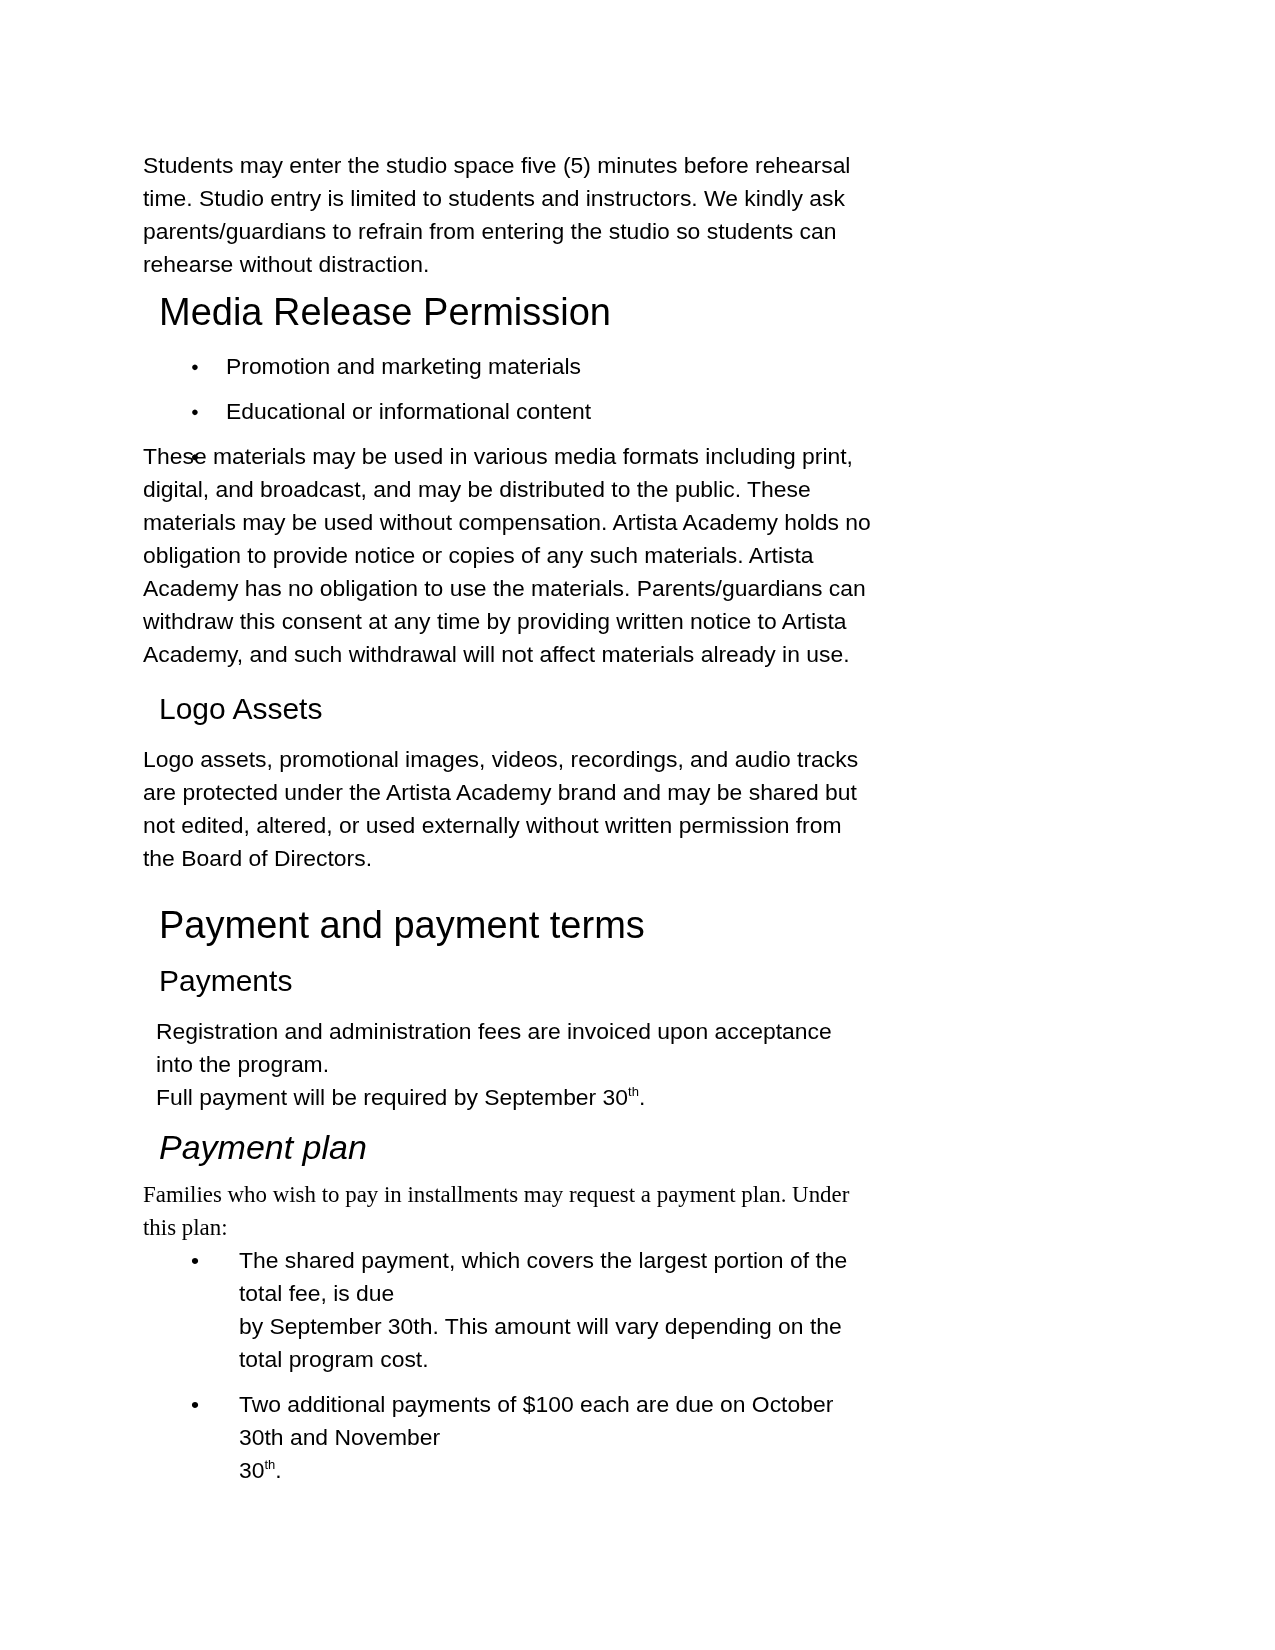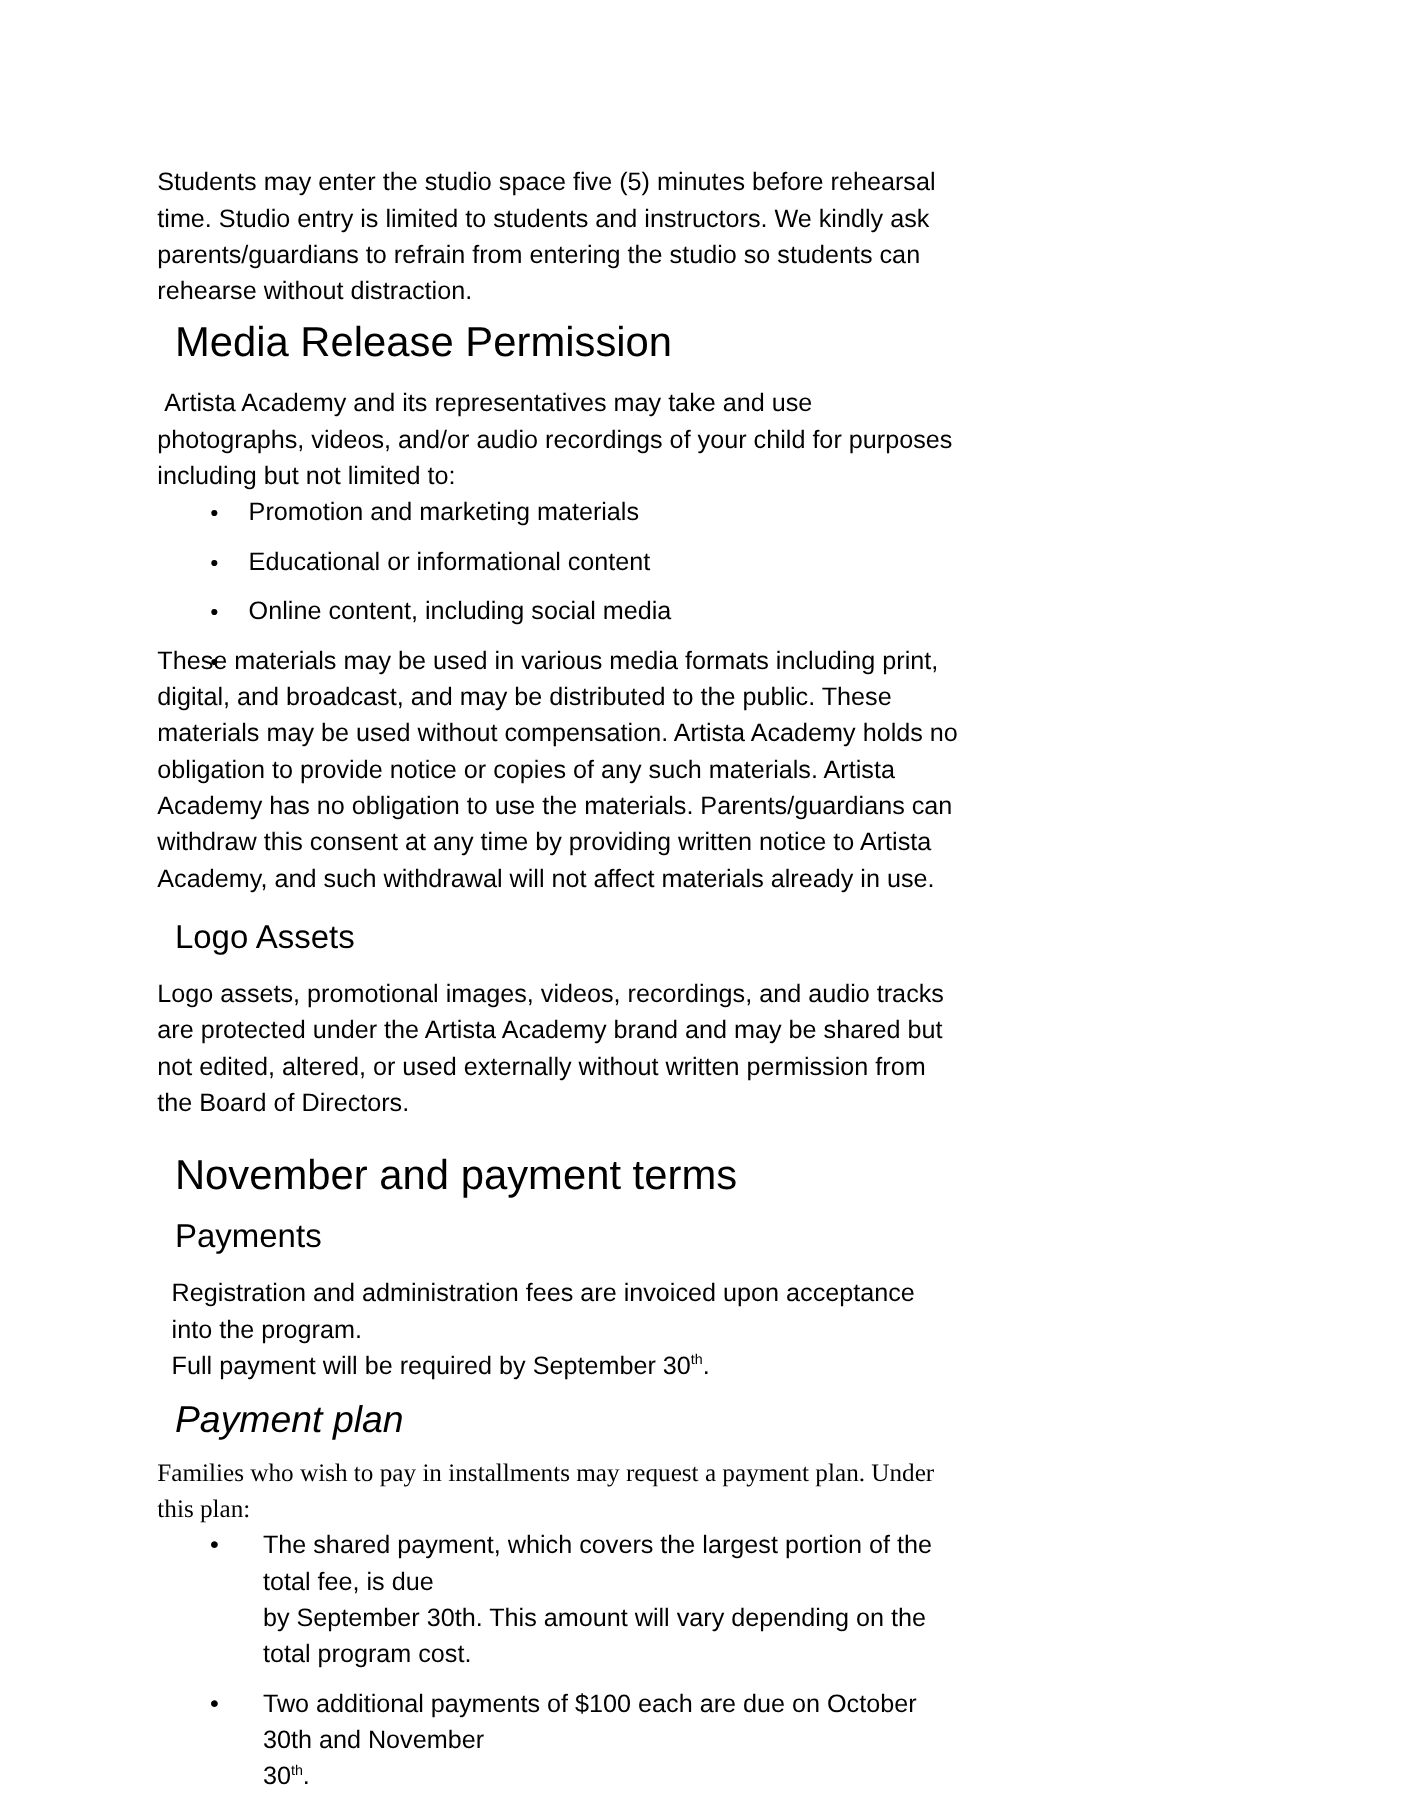--- a/index.html
+++ b/index.html
@@ -93,47 +93,45 @@
 </style>
 </head>
 <body>
 
 <div class="page">
 
   <p class="body">Students may enter the studio space five (5) minutes before rehearsal time. Studio entry is limited to students and instructors. We kindly ask parents/guardians to refrain from entering the studio so students can rehearse without distraction.</p>
 
   <h1 class="h1-media">Media Release Permission</h1>
 
-  <p class="body prewrap p-media-intro"> Artista Academy and its representatives may take and use photographs, videos, and/or audio recordings of your child for purposes including but not limited to:</p>
 
   <ul class="doc-list list-purposes">
     <li>
       <span class="marker marker-solid">●</span>
       <span>Promotion and marketing materials</span>
     </li>
     <li>
       <span class="marker marker-solid">●</span>
       <span>Educational or informational content</span>
     </li>
     <li>
       <span class="marker marker-solid">●</span>
-      <span>Online content, including social media</span>
     </li>
     <li>
       <span class="marker marker-solid">●</span>
     </li>
   </ul>
 
   <p class="body p-usage-terms">These materials may be used in various media formats including print, digital, and broadcast, and may be distributed to the public. These materials may be used without compensation. Artista Academy holds no obligation to provide notice or copies of any such materials. Artista Academy has no obligation to use the materials. Parents/guardians can withdraw this consent at any time by providing written notice to Artista Academy, and such withdrawal will not affect materials already in use.</p>
 
   <h2 class="h2-logo">Logo Assets</h2>
 
   <p class="body p-logo">Logo assets, promotional images, videos, recordings, and audio tracks are protected under the Artista Academy brand and may be shared but not edited, altered, or used externally without written permission from the Board of Directors.</p>
 
-  <h1 class="h1-billing">November and payment terms</h1>
+  <h1 class="h1-billing">Payment and payment terms</h1>
 
   <h2 class="h2-payments">Payments</h2>
 
   <p class="body p-payments">
     <span class="block">Registration and administration fees are invoiced upon acceptance into the program.</span>
     <span class="block"><span>Full payment will be required by September 30</span><sup>th</sup><span>.</span></span>
   </p>
 
   <h3 class="h3-plan">Payment plan</h3>
 

